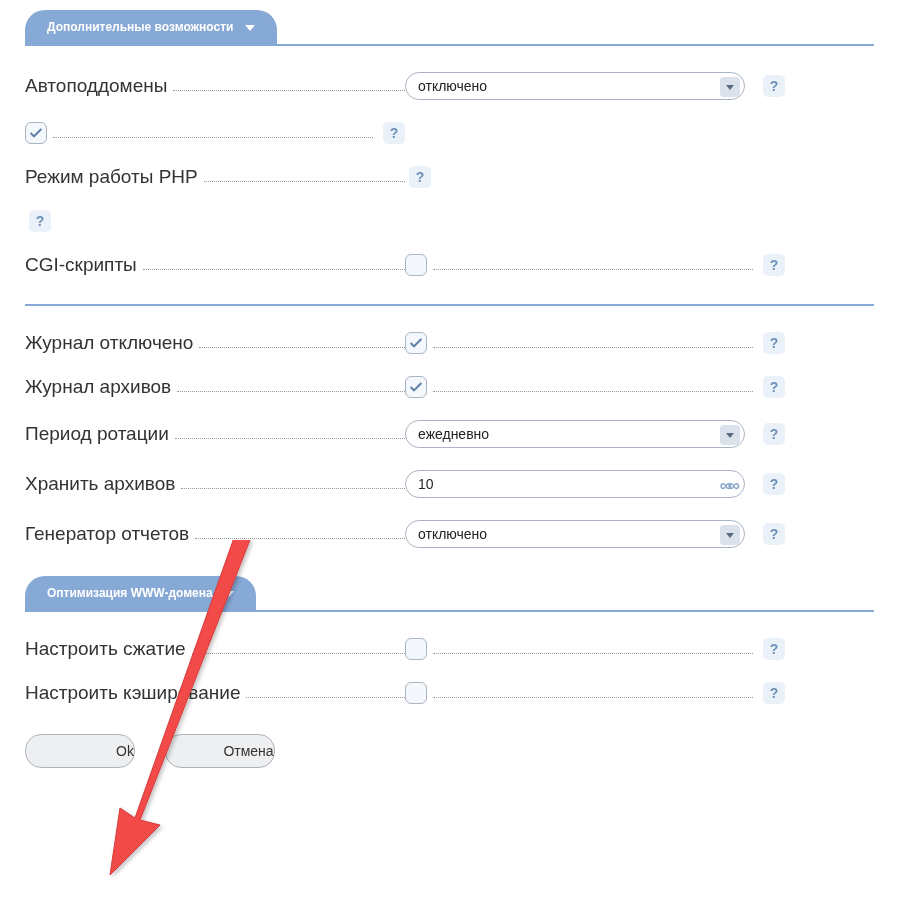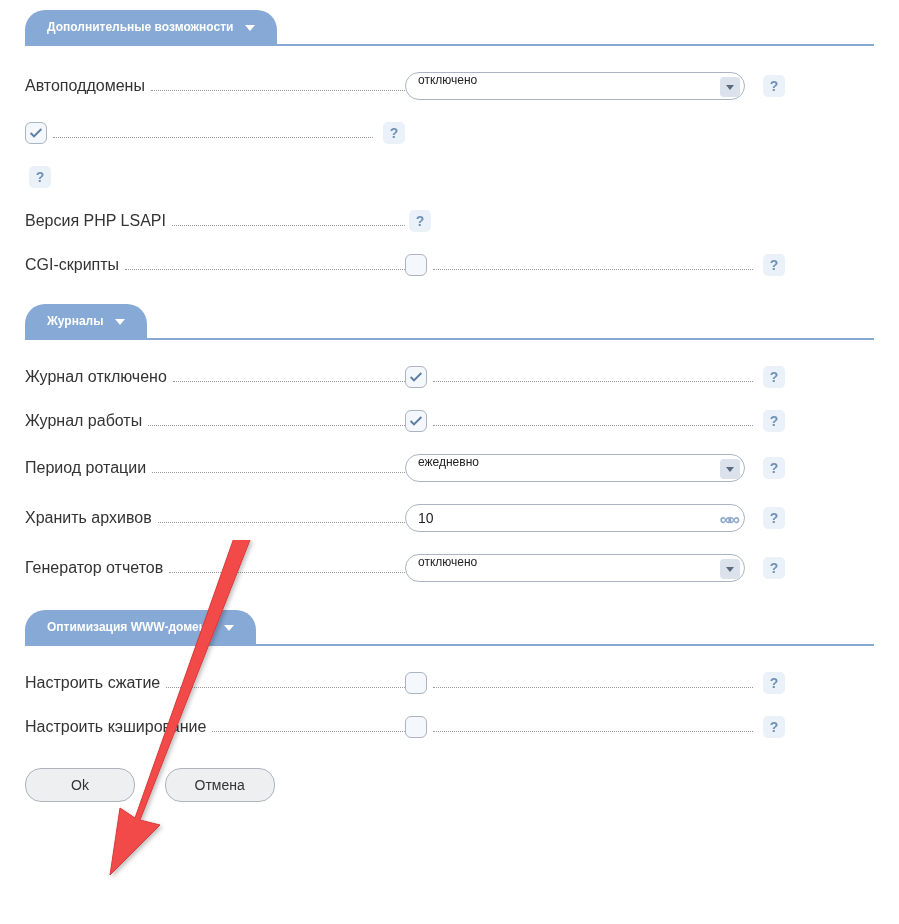--- a/index.html
+++ b/index.html
@@ -46,21 +46,21 @@
   margin-bottom: 22px;
 }
 .label-cell {
   width: 380px;
   display: flex;
   align-items: center;
   white-space: nowrap;
 }
 .label-cell .ltext {
   color: #333;
-  font-size: 16px;
+  font-size: 19px;
 }
 .label-cell .dots {
   flex: 1;
   border-bottom: 1px dotted #999;
   margin-left: 6px;
   height: 10px;
 }
 .ctrl-cell {
   width: 354px;
   display: flex;
@@ -78,25 +78,25 @@
   justify-content: center;
 }
 
 
 .sel {
   width: 340px;
   height: 28px;
   border: 1px solid #aab4c2;
   border-radius: 14px;
   display: flex;
-  align-items: flex-start;
+  align-items: center;
   padding: 0 12px;
   position: relative;
   background: #fff;
-  font-size: 12px;
+  font-size: 14px;
   color: #222;
   cursor: pointer;
 }
 .sel .chev {
   position: absolute;
   right: 4px;
   top: 4px;
   width: 20px; height: 20px;
   border-radius: 4px;
   background: #dbe2ec;
@@ -164,21 +164,21 @@
   cursor: pointer;
 }
 
 
 .btns { margin: 30px 0 0 25px; }
 .btn {
   display: inline-block;
   min-width: 110px;
   height: 34px;
   line-height: 32px;
-  text-align: center;
+  text-align: right;
   border: 1px solid #b0b4ba;
   border-radius: 16px;
   background: #edeff1;
   color: #333;
   font-size: 14px;
   margin-right: 26px;
   cursor: pointer;
 }
 
 
@@ -223,30 +223,30 @@
           </svg>
         </span>
       <span class="dots"></span>
     </div>
     <div class="help-cell">
         <span class="help">?</span>
       </div>
   </div>
 
   <div class="row">
-    <div class="help-cell">
-        <span class="help">?</span>
-      </div>
-  </div>
-
-  <div class="row">
-    <div class="label-cell">
-        <span class="ltext">Версия PHP LSAPI</span>
-        <span class="dots"></span>
-      </div>
+    <div class="label-cell">
+        <span class="ltext">Режим работы PHP</span>
+        <span class="dots"></span>
+      </div>
+    <div class="help-cell">
+        <span class="help">?</span>
+      </div>
+  </div>
+
+  <div class="row">
     <div class="help-cell">
         <span class="help">?</span>
       </div>
   </div>
 
   <div class="row">
     <div class="label-cell">
         <span class="ltext">CGI-скрипты</span>
         <span class="dots"></span>
       </div>
@@ -254,24 +254,20 @@
       <span class="chk"></span>
       <span class="dots"></span>
     </div>
     <div class="help-cell">
         <span class="help">?</span>
       </div>
   </div>
 </div>
 
 <div class="panel" style="margin-top:28px;">
-  <div class="section-tab">
-    <span>Журналы</span>
-    <span class="tri"></span>
-  </div>
   <div class="section-hr"></div>
 
   <div class="row">
     <div class="label-cell">
         <span class="ltext">Журнал отключено</span>
         <span class="dots"></span>
       </div>
     <div class="ctrl-cell">
       <span class="chk checked">
           <svg viewBox="0 0 24 24">
@@ -280,21 +276,21 @@
         </span>
       <span class="dots"></span>
     </div>
     <div class="help-cell">
         <span class="help">?</span>
       </div>
   </div>
 
   <div class="row">
     <div class="label-cell">
-        <span class="ltext">Журнал работы</span>
+        <span class="ltext">Журнал архивов</span>
         <span class="dots"></span>
       </div>
     <div class="ctrl-cell">
       <span class="chk checked">
           <svg viewBox="0 0 24 24">
             <path fill="none" stroke="#5f7ea6" stroke-width="3" d="M4 12l5 5L20 6"></path>
           </svg>
         </span>
       <span class="dots"></span>
     </div>

